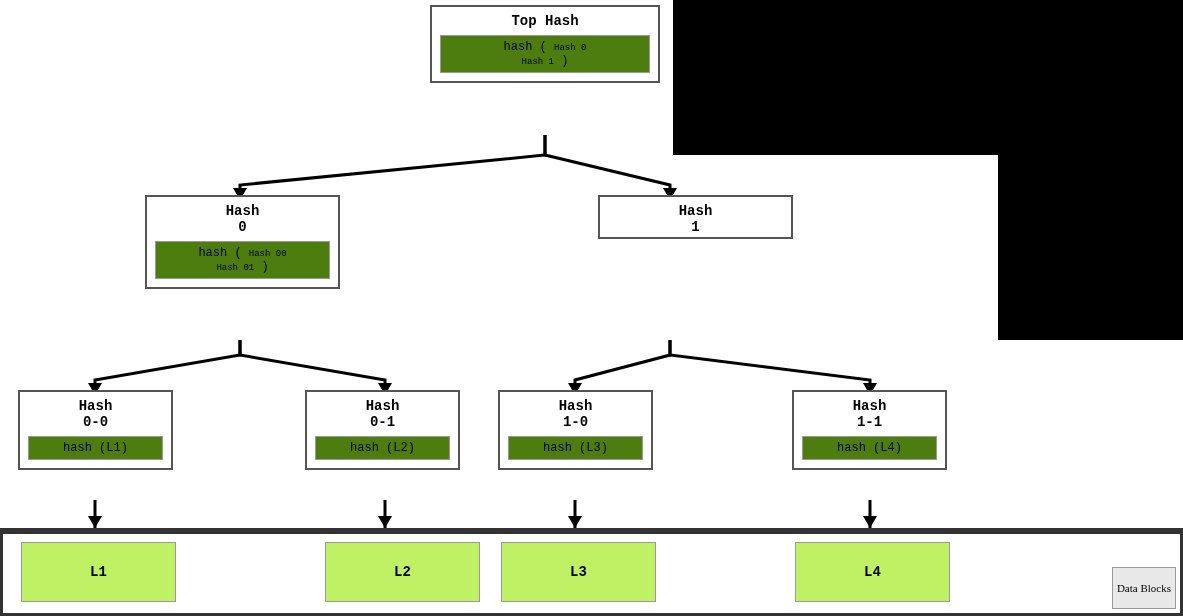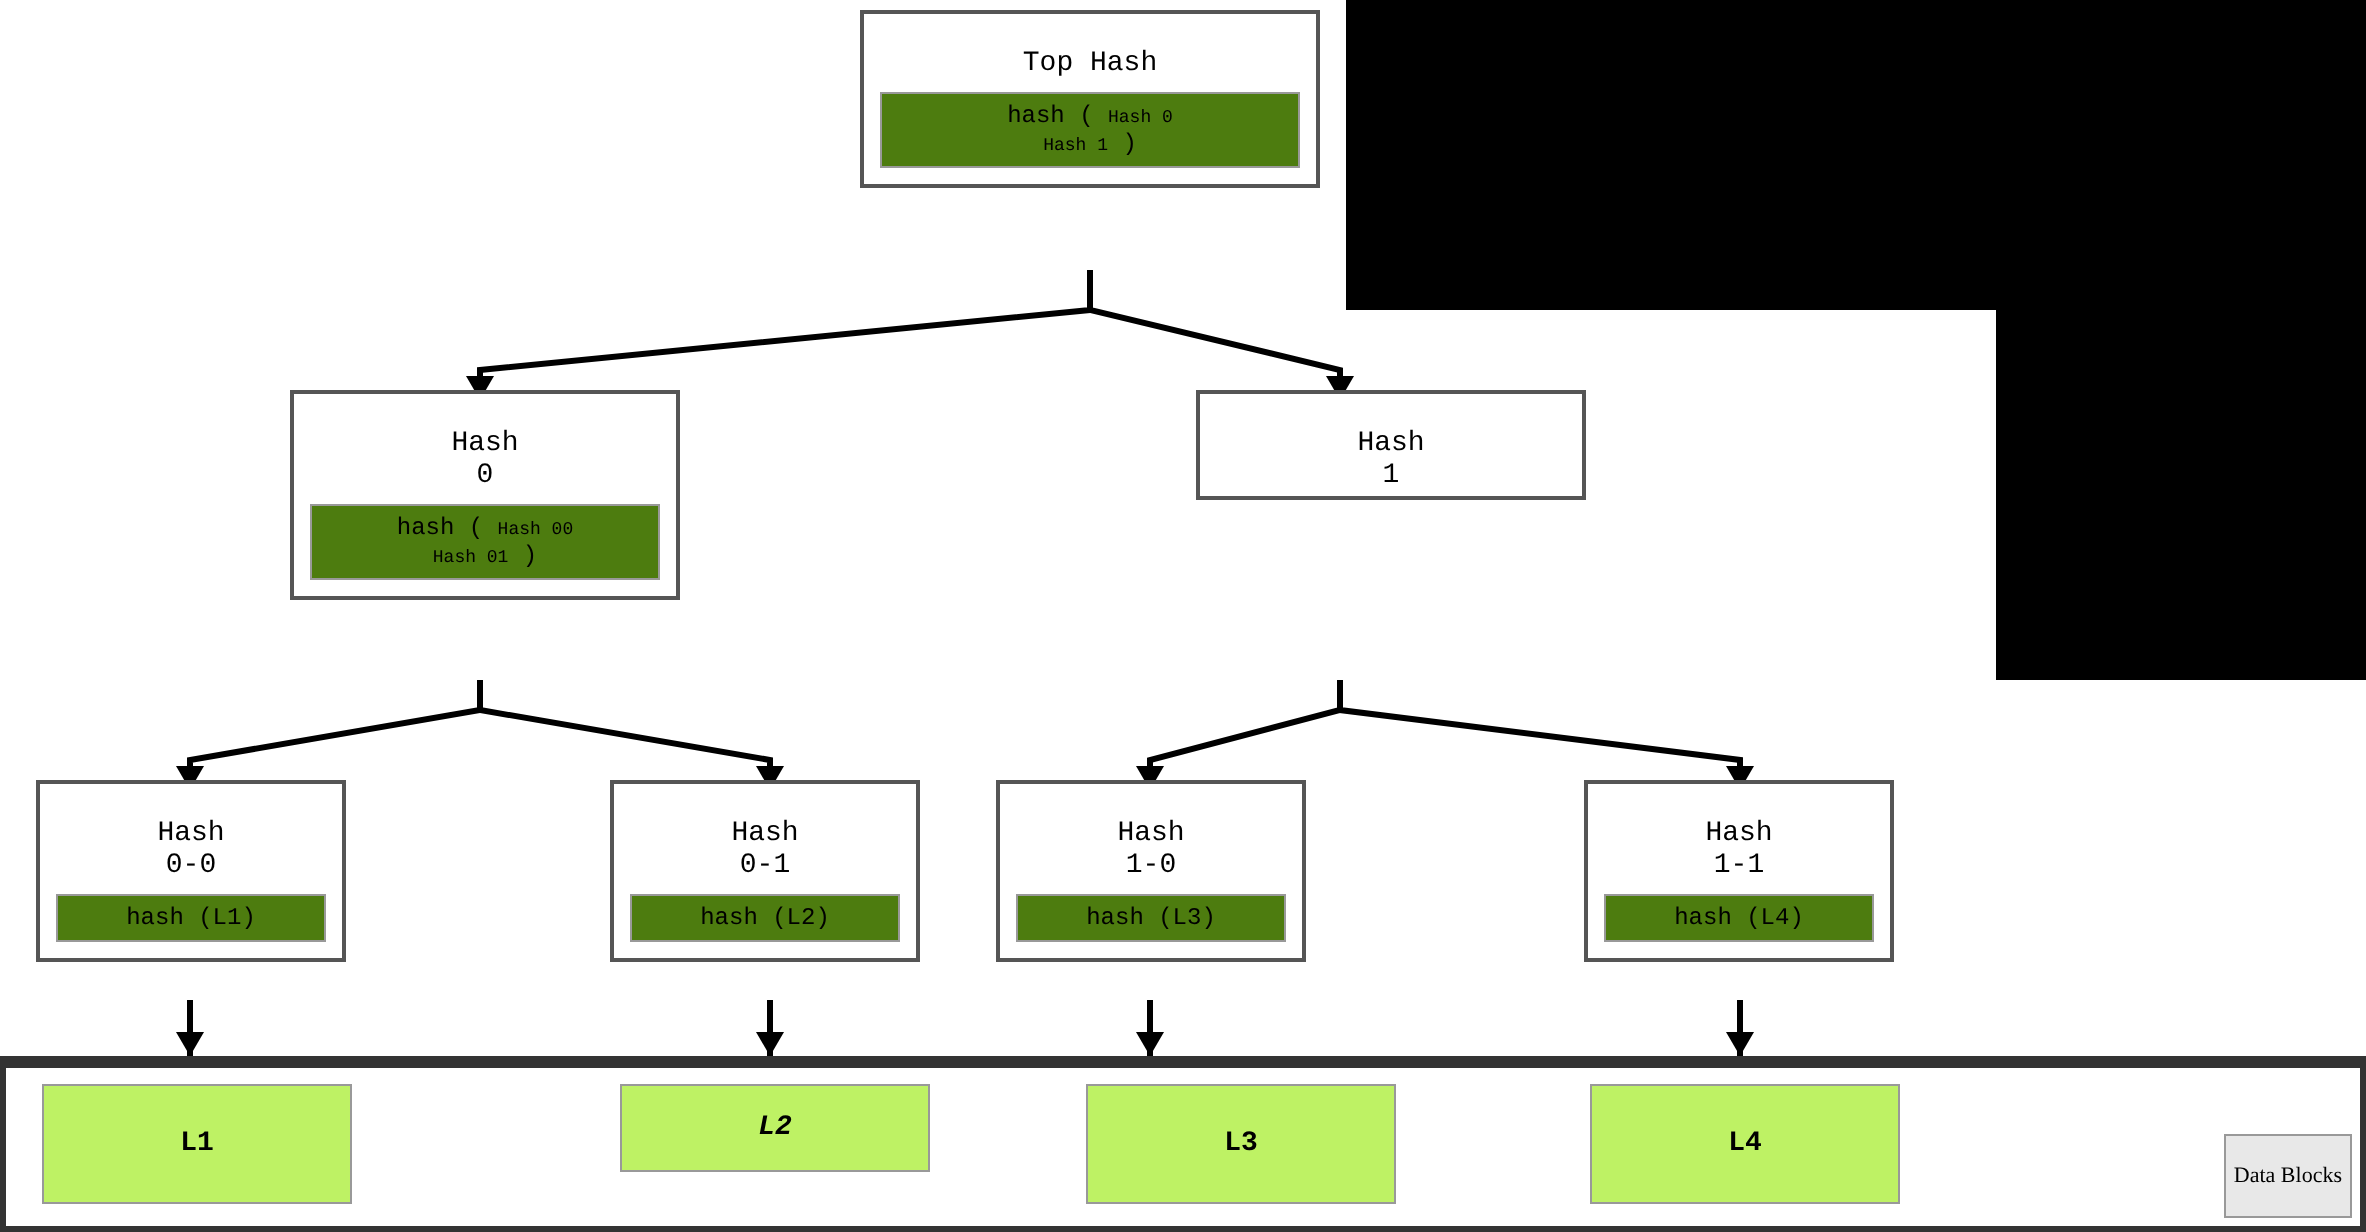--- a/index.html
+++ b/index.html
@@ -40,22 +40,22 @@
     
     .node {
       position: absolute;
       background: #fff;
       border: 2px solid #555;
       text-align: center;
     }
 
     .node-title {
       font-size: 14px;
-      font-weight: normal;
-      padding: 17px 4px 2px;
+      font-weight: bold;
+      padding: 6px 4px 2px;
       font-family: 'Courier New', monospace;
     }
 
     .node-formula {
       margin: 4px 8px 8px;
       background: #4d7c0f;
       border: 1px solid #999;
       padding: 4px 8px;
       font-size: 12px;
       font-family: 'Courier New', monospace;
@@ -227,25 +227,25 @@
     <div class="node-formula">hash (L4)</div>
   </div>
 
   <div class="data-blocks-container">
     <div class="data-blocks-inner">
 
       <div class="data-block" style="left: 18px; top: 8px; width: 155px; height: 60px;">
         <span>L1</span>
       </div>
 
-      <div class="data-block" style="left: 307px; top: 8px; width: 155px; height: 44px; font-style: italic;">
+      <div class="data-block" style="left: 322px; top: 8px; width: 155px; height: 60px;">
         <span>L2</span>
       </div>
 
-      <div class="data-block" style="left: 498px; top: 8px; width: 155px; height: 60px; margin-left: 42px;">
+      <div class="data-block" style="left: 498px; top: 8px; width: 155px; height: 60px;">
         <span>L3</span>
       </div>
 
       <div class="data-block" style="left: 792px; top: 8px; width: 155px; height: 60px;">
         <span>L4</span>
       </div>
 
       <div class="data-blocks-label">Data Blocks</div>
     </div>
   </div>

